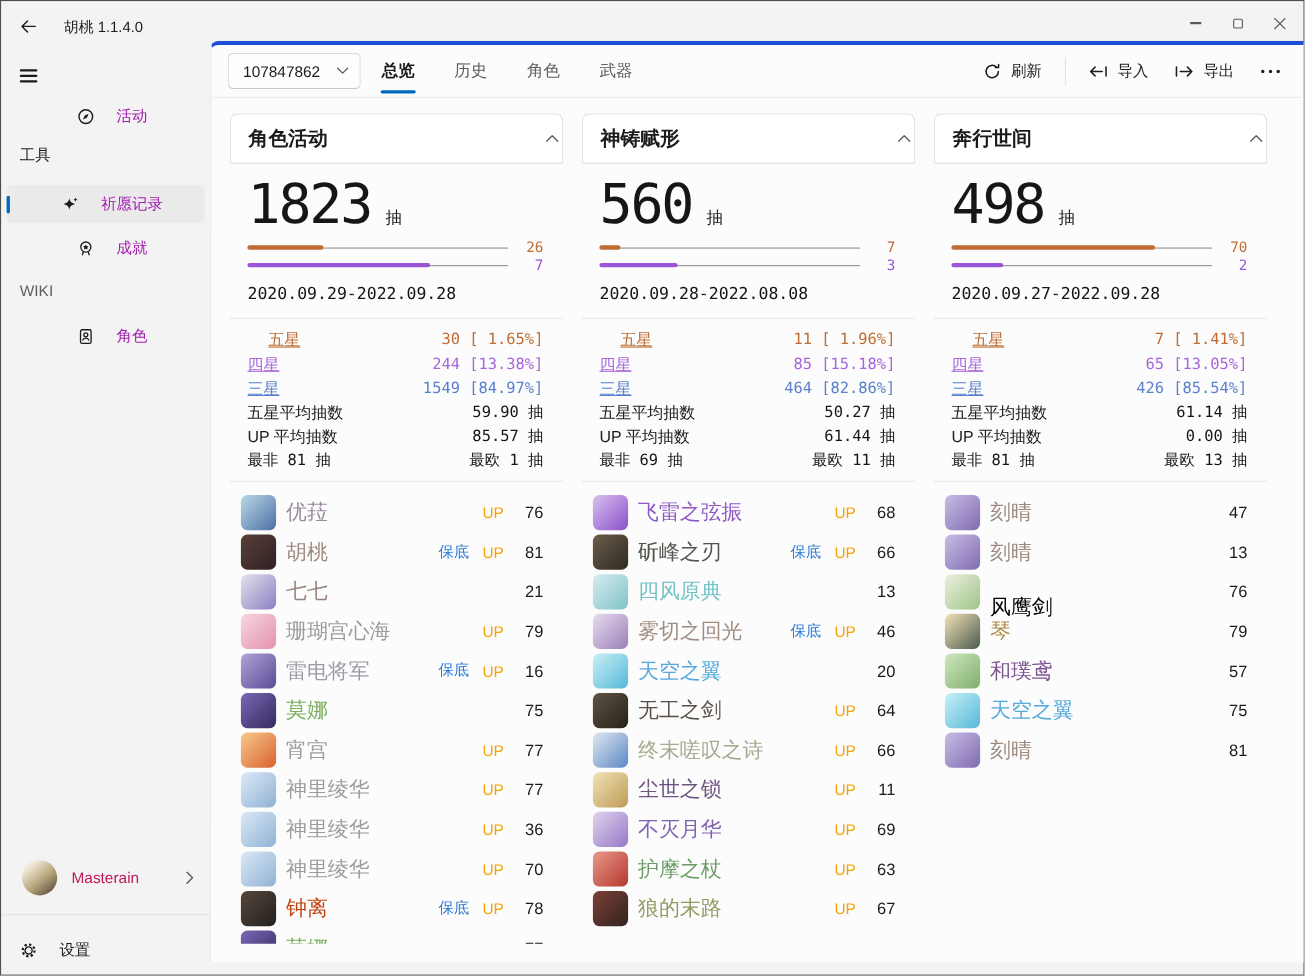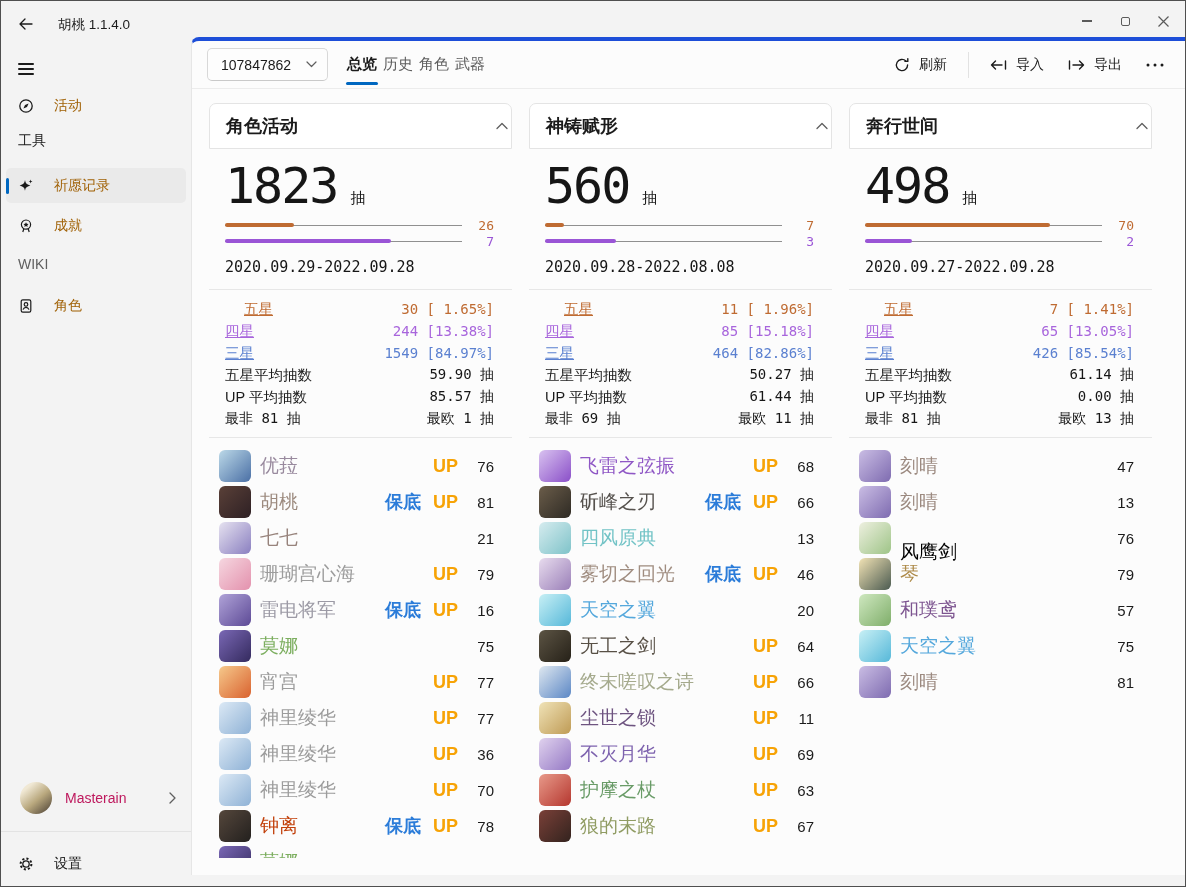--- a/index.html
+++ b/index.html
@@ -15,21 +15,21 @@
   .win-controls { position:absolute; right:3px; top:4px; display:flex; }
   .win-btn { width:38px; height:32px; display:flex; align-items:center; justify-content:center; }
   .min-glyph { width:10px; height:1.2px; background:#5a5a5a; }
   .max-glyph { width:9px; height:9px; border:1.2px solid #5a5a5a; border-radius:2px; }
 
   
   .hamburger { position:absolute; left:14px; top:53px; width:34px; height:30px; border-radius:4px;
                display:flex; flex-direction:column; justify-content:center; gap:3.5px; padding-left:3px; }
   .hamburger i { display:block; width:16px; height:1.6px; background:#1b1b1b; border-radius:1px; }
   .nav-item { position:absolute; left:5px; width:180px; height:35px; border-radius:5px;
-              display:flex; align-items:center; padding-left:12px; gap:20px; color:#a16207; }
+              display:flex; align-items:center; padding-left:12px; gap:20px; color:#a21caf;justify-content:center; }
   .nav-item.selected { background:#eaeaea; }
   .nav-item.selected::before { content:""; position:absolute; left:0; top:50%; transform:translateY(-50%);
               width:3px; height:16px; border-radius:2px; background:#0067c0; }
   .nav-label { font-size:14px; }
   .section-label { position:absolute; left:17px; font-size:14px; color:#1b1b1b; }
   .section-label.dim { color:#5f5f5f; }
   .user-row { position:absolute; left:5px; top:777px; width:180px; height:40px;
               display:flex; align-items:center; padding:0 10px 0 14px; border-radius:5px; }
   .user-avatar { width:32px; height:32px; border-radius:50%;
                  background:linear-gradient(140deg,#f0e8d4 20%,#b9a87e 55%,#5f5342 90%); flex:none; }
@@ -42,21 +42,21 @@
   .content { position:absolute; left:190px; top:36px; width:995px; height:838px;
              background:#fcfcfc; border-left:1px solid #e6e6e6; border-top:4px solid #1d4ed8;
              border-top-left-radius:8px; overflow:hidden; }
   .toolbar-border { position:absolute; left:0; top:47px; right:0; height:1px; background:#ececec; }
 
   .combo { position:absolute; left:15px; top:7px; width:121px; height:33px;
            border:1px solid #d8d8d8; border-bottom-color:#c9c9c9; border-radius:5px; background:#fdfdfd;
            display:flex; align-items:center; padding:0 10px 0 13px; font-size:14px; color:#1b1b1b; }
   .combo svg { margin-left:auto; }
 
-  .tabs { position:absolute; left:152px; top:0; height:47px; display:flex; gap:0; }
+  .tabs { position:absolute; left:152px; top:0; height:47px; display:flex; gap:30px; }
   .tab { position:relative; height:100%; display:flex; align-items:center; padding:0 3px;
          font-size:15px; color:#5d5d5d; }
   .tab.active { color:#1b1b1b; font-weight:700; }
   .tab.active::after { content:""; position:absolute; left:2px; right:2px; bottom:3px; height:3px;
                        border-radius:2px; background:#0067c0; }
 
   .actions { position:absolute; right:12px; top:0; height:47px; display:flex; align-items:center; gap:4px; }
   .tbtn { display:flex; align-items:center; gap:9px; padding:6px 10px; border-radius:5px;
           font-size:14px; color:#1b1b1b; }
   .vsep { width:1px; height:26px; background:#e2e2e2; margin:0 7px; }
@@ -93,21 +93,21 @@
               font-size:14.5px; color:#1b1b1b; }
   .stat-link { text-decoration:underline; cursor:pointer; }
   .c5 { color:#bf6b32;margin-left:19px; } .c4 { color:#a865dc; } .c3 { color:#5b80d0; }
   .stat-val { font-family:"DejaVu Sans Mono",monospace; font-size:14px; color:#161616; }
   .stat-val.c5 { color:#bf6b32; } .stat-val.c4 { color:#a865dc; } .stat-val.c3 { color:#5b80d0; }
 
   .list { margin-top:10px; }
   .item { display:flex; align-items:center; height:36px; padding:0 18px 0 10px; }
   .avatar { width:32px; height:32px; border-radius:6px; flex:none; }
   .iname { margin-left:9px; font-size:19px; color:#9c9c9c; flex:1; overflow:hidden; white-space:nowrap; }
-  .badge { font-size:18px; font-weight:700; margin-left:12px; }
+  .badge { font-size:14px; font-weight:400; margin-left:12px; }
   .badge.g { color:#2b7cd9; } .badge.u { color:#f7a306; }
   .count { margin-left:12px; min-width:24px; text-align:right; font-size:15px; color:#1b1b1b; }
 </style>
 </head>
 <body>
 
 <div class="window">
 
   <div class="back-btn">
     <svg width="16" height="16" viewBox="0 0 16 16" fill="none" stroke="#1b1b1b" stroke-width="1.3" stroke-linecap="round" stroke-linejoin="round">

